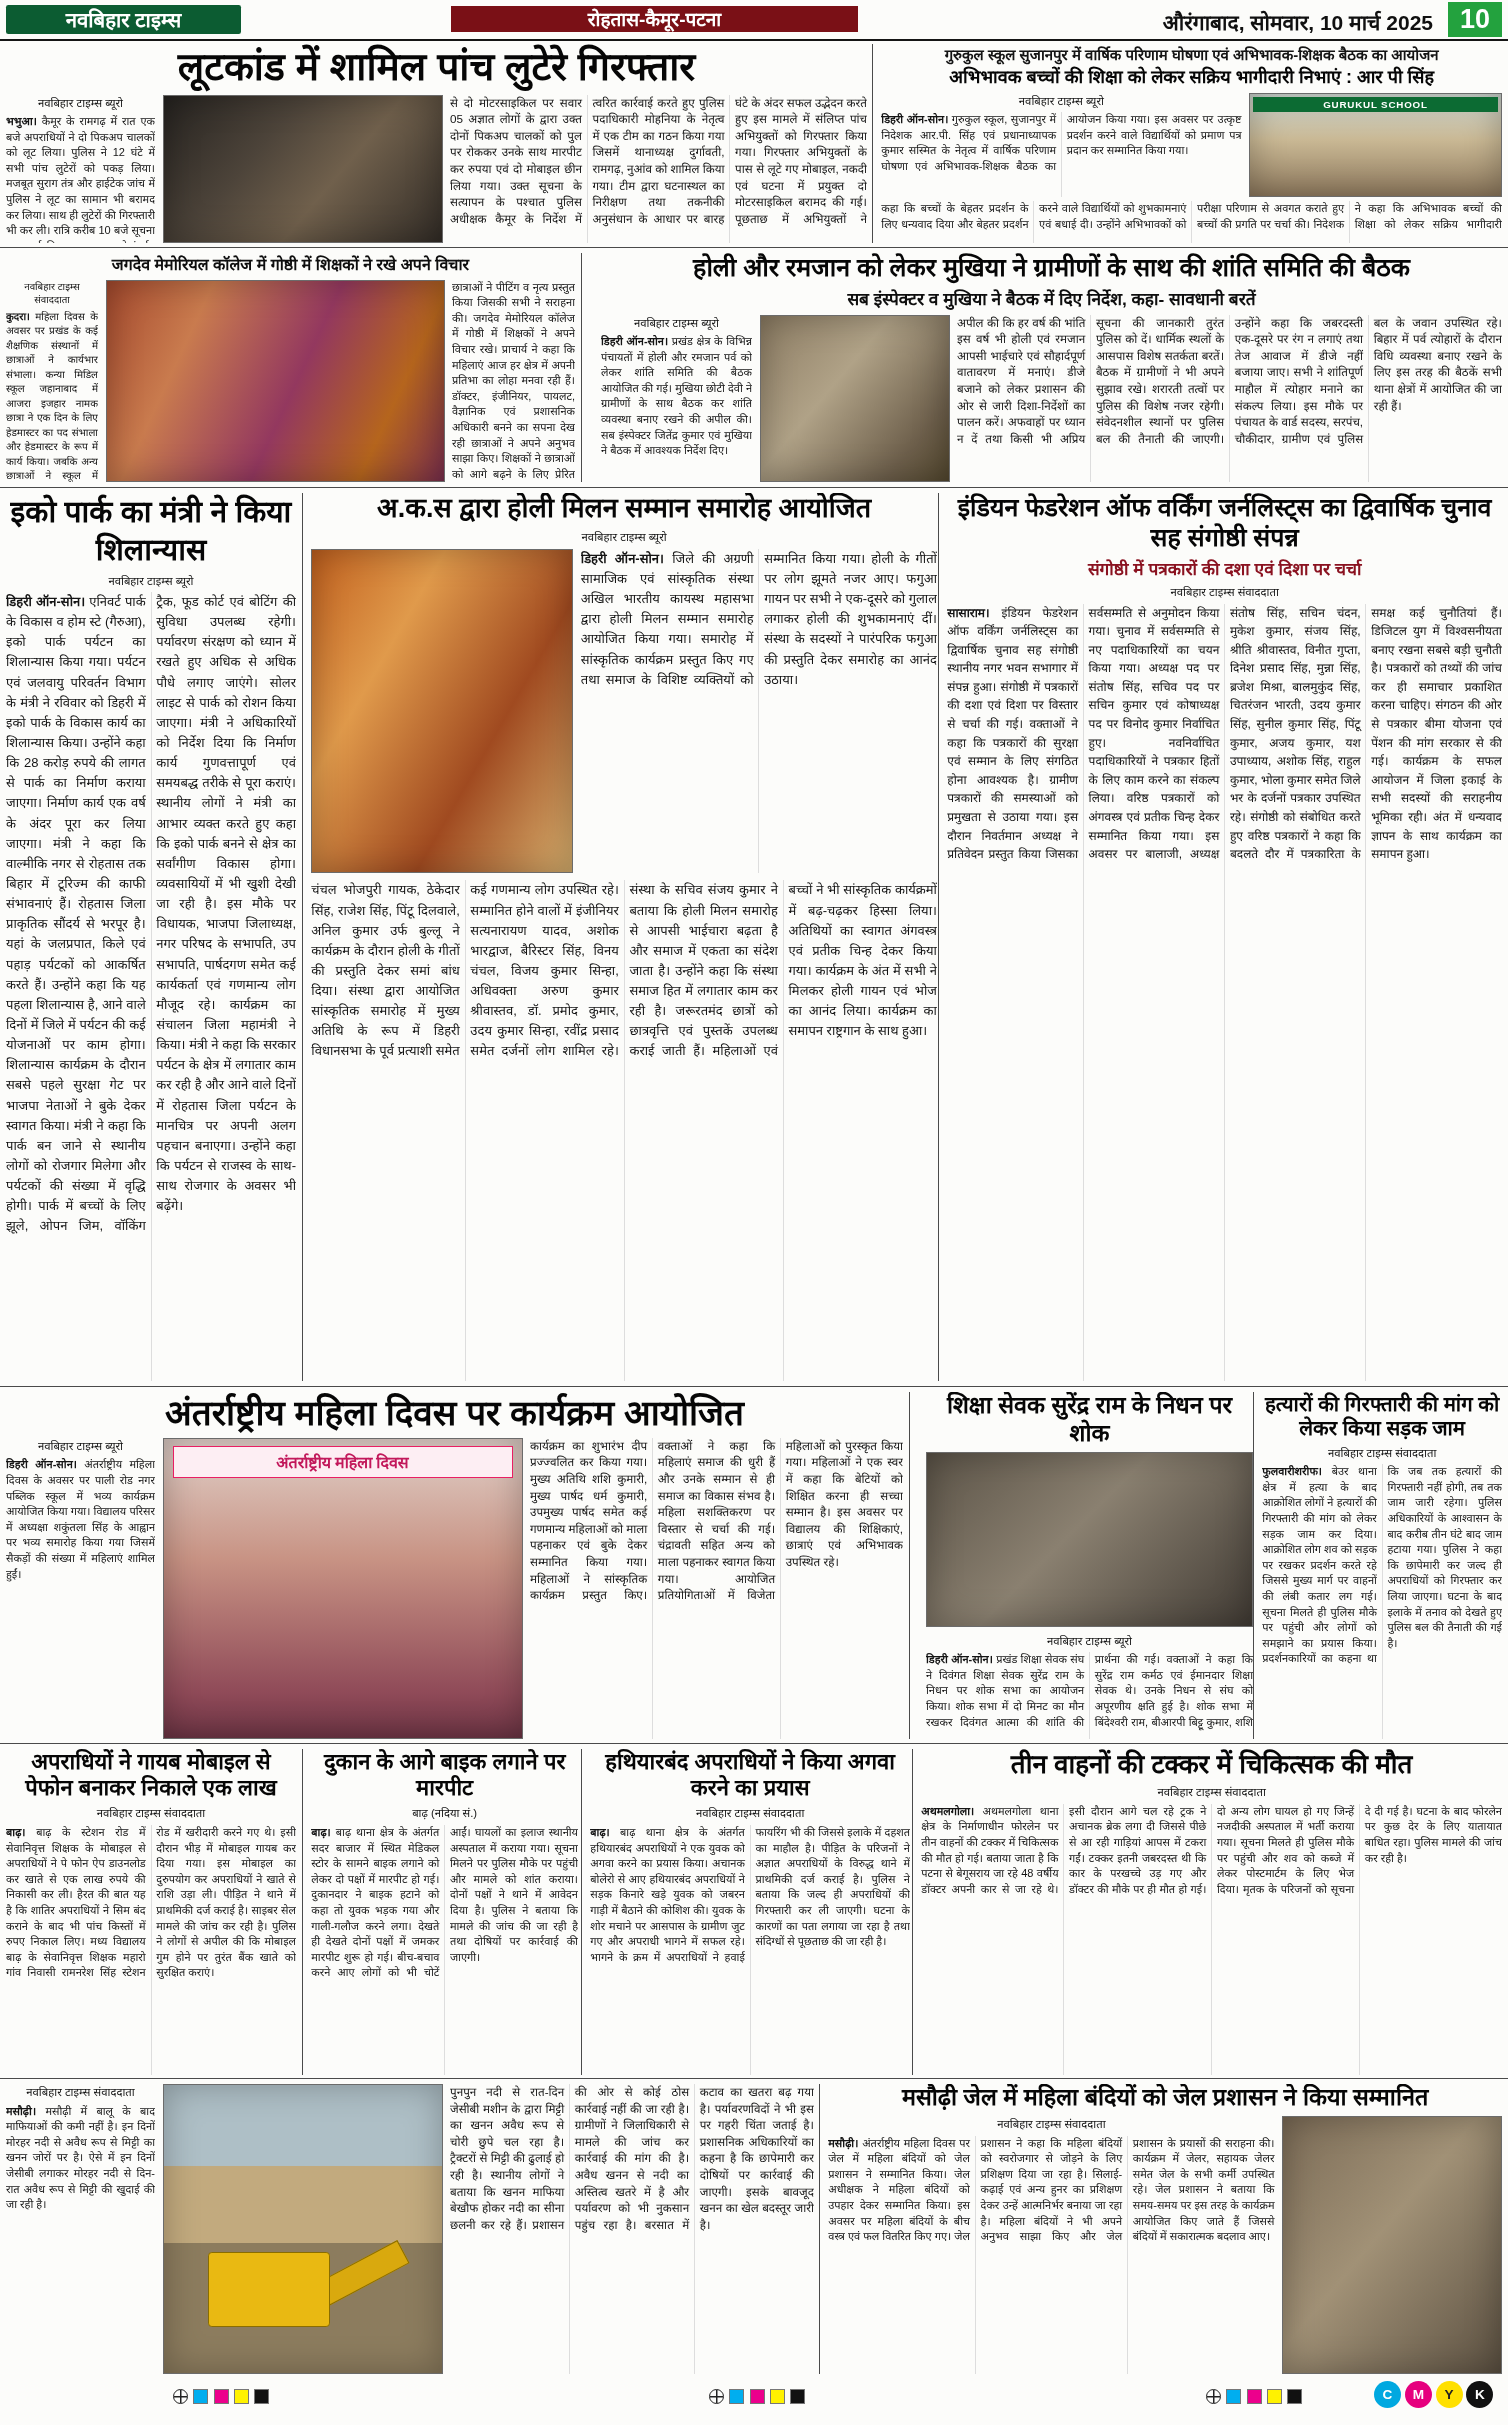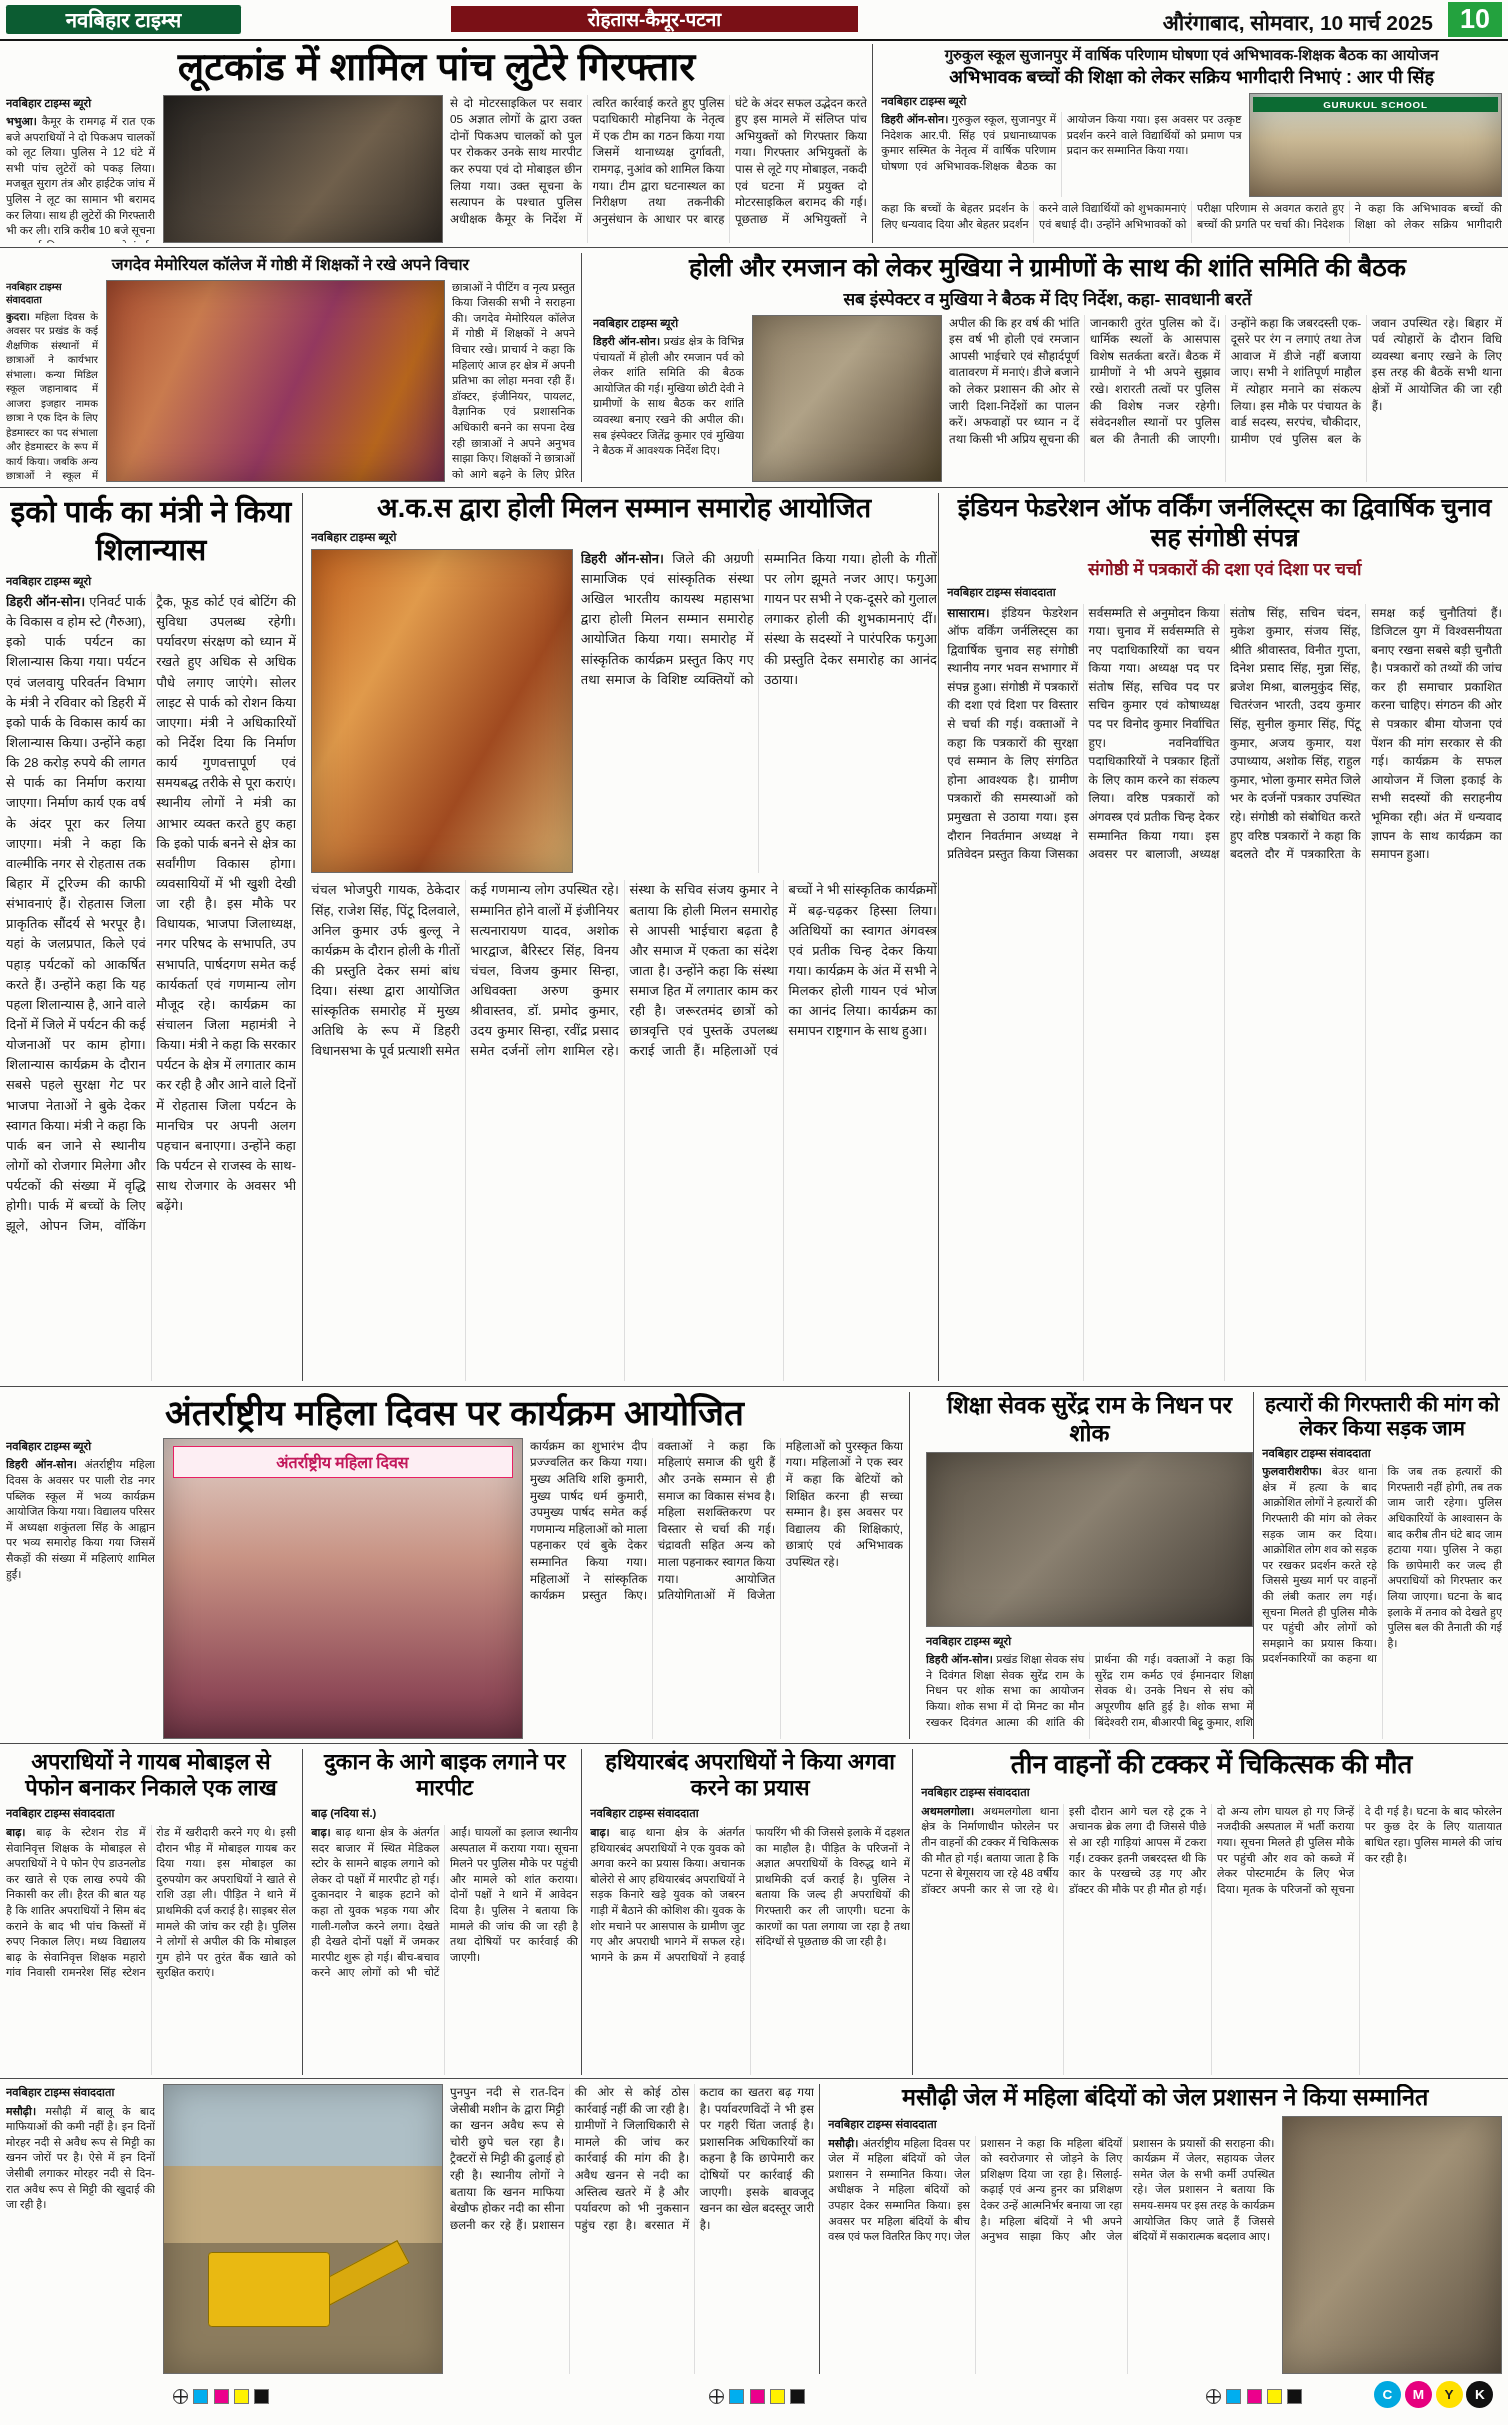--- a/index.html
+++ b/index.html
@@ -5,21 +5,21 @@
   *{box-sizing:border-box;margin:0;padding:0;}
   html,body{background:#d9d9d5;}
   .page{position:relative;width:1508px;height:2426px;margin:0 auto;background:#fcfcfa;
         font-family:"Liberation Sans","DejaVu Sans",sans-serif;color:#141414;overflow:hidden;}
   .box{position:absolute;display:flex;align-items:center;justify-content:center;font-weight:700;color:#fff;}
   .hl{position:absolute;left:0;width:1508px;height:0.8px;background:#4a4a4a;}
   .art{position:absolute;display:flex;flex-direction:column;overflow:hidden;}
   .art h2{font-weight:700;text-align:center;line-height:1.18;color:#060606;margin:0 0 4.5px;}
   .strap{font-weight:700;text-align:center;font-size:15px;margin:0 0 3px;}
   .sub{font-weight:700;text-align:center;margin:0 0 4.5px;color:#0e0e0e;}
-  .byl{font-weight:700;font-size:11.3px;margin:0 0 4.5px;}
+  .byl{font-weight:400;font-size:11.3px;text-align:center;margin:0 0 4.5px;}
   .bt{font-size:11.7px;line-height:1.42;text-align:justify;overflow:hidden;}
   .big{font-size:13px;line-height:1.55;}
   .cols{column-gap:10.6px;column-rule:0.8px solid #ddd;height:100%;}
   .c2{column-count:2;}.c3{column-count:3;}.c4{column-count:4;}
   .row{display:flex;gap:7.5px;flex:1 1 auto;min-height:0;}
   .colw{flex:0 0 auto;overflow:hidden;}
   .grow{flex:1 1 auto;min-width:0;min-height:0;overflow:hidden;}
   .dl{font-weight:700;}
   .photo{position:relative;border:0.8px solid #6b6b6b;overflow:hidden;flex:0 0 auto;box-shadow:inset 0 0 35px rgba(0,0,0,.28);}
   .ph-loot{background:linear-gradient(130deg,#262320 0%,#4d443a 35%,#70604c 60%,#332d27 100%);}
@@ -109,21 +109,21 @@
           <span>महिला दिवस के अवसर पर प्रखंड के कई शैक्षणिक संस्थानों में छात्राओं ने कार्यभार संभाला। कन्या मिडिल स्कूल जहानाबाद में आजरा इजहार नामक छात्रा ने एक दिन के लिए हेडमास्टर का पद संभाला और हेडमास्टर के रूप में कार्य किया। जबकि अन्य छात्राओं ने स्कूल में अभिभावकों की भूमिका निभाई।</span>
         </div>
       </div>
       <div class="photo ph-college" style="width:339px"></div>
       <div class="grow">
           <div class="bt" style="height:100%;font-size:11px"><span>छात्राओं ने पीटिंग व नृत्य प्रस्तुत किया जिसकी सभी ने सराहना की। जगदेव मेमोरियल कॉलेज में गोष्ठी में शिक्षकों ने अपने विचार रखे। प्राचार्य ने कहा कि महिलाएं आज हर क्षेत्र में अपनी प्रतिभा का लोहा मनवा रही हैं। डॉक्टर, इंजीनियर, पायलट, वैज्ञानिक एवं प्रशासनिक अधिकारी बनने का सपना देख रही छात्राओं ने अपने अनुभव साझा किए। शिक्षकों ने छात्राओं को आगे बढ़ने के लिए प्रेरित किया। राष्ट्रीय सेवा योजना की छात्राओं ने भी कार्यक्रम में भाग लिया। मौके पर कॉलेज के शिक्षक एवं कर्मी उपस्थित रहे।</span></div>
         </div>
     </div>
   </section>
 
-  <section class="art" style="left:581px;top:253px;width:921px;height:229px;border-left:0.8px solid #4a4a4a;padding-left:11px">
+  <section class="art" style="left:581px;top:253px;width:921px;height:229px;border-left:0.8px solid #4a4a4a;padding-left:19px">
     <h2 style="font-size:25px">होली और रमजान को लेकर मुखिया ने ग्रामीणों के साथ की शांति समिति की बैठक</h2>
     <div class="sub" style="font-size:17.3px">सब इंस्पेक्टर व मुखिया ने बैठक में दिए निर्देश, कहा- सावधानी बरतें</div>
     <div class="row">
       <div class="colw" style="width:151px">
         <div class="byl">नवबिहार टाइम्स ब्यूरो</div>
         <div class="bt" style="height:calc(100% - 19.6px);font-size:11px">
           <b class="dl">डिहरी ऑन-सोन।</b>
           <span>प्रखंड क्षेत्र के विभिन्न पंचायतों में होली और रमजान पर्व को लेकर शांति समिति की बैठक आयोजित की गई। मुखिया छोटी देवी ने ग्रामीणों के साथ बैठक कर शांति व्यवस्था बनाए रखने की अपील की। सब इंस्पेक्टर जितेंद्र कुमार एवं मुखिया ने बैठक में आवश्यक निर्देश दिए।</span>
         </div>
       </div>

